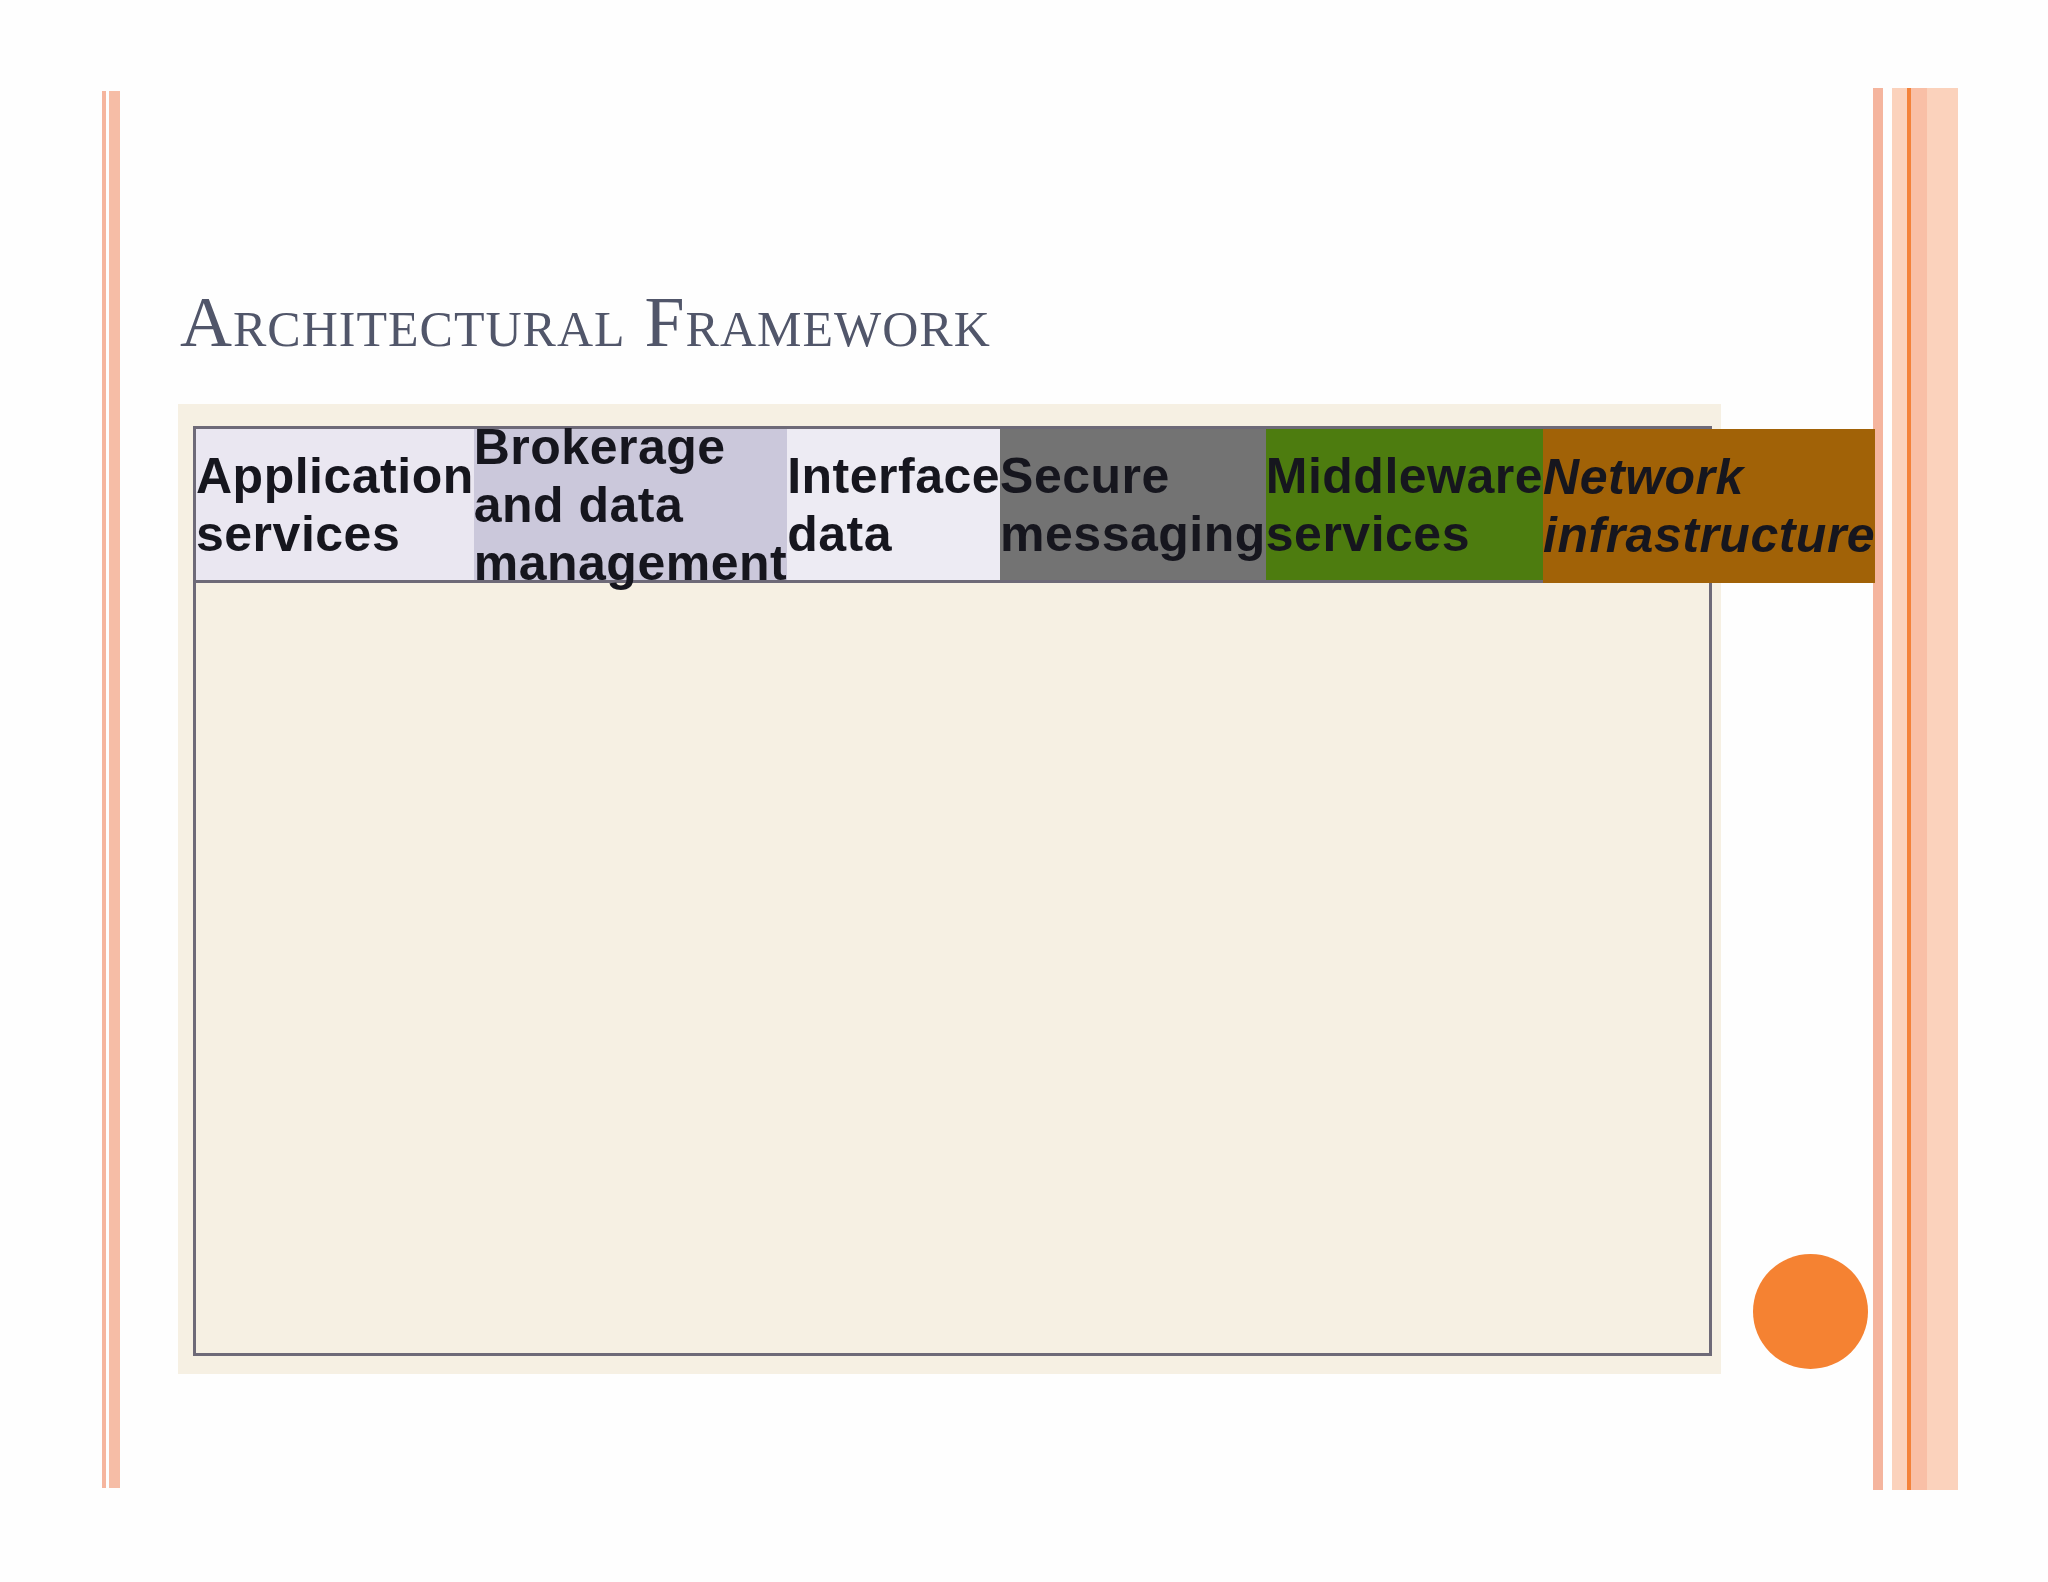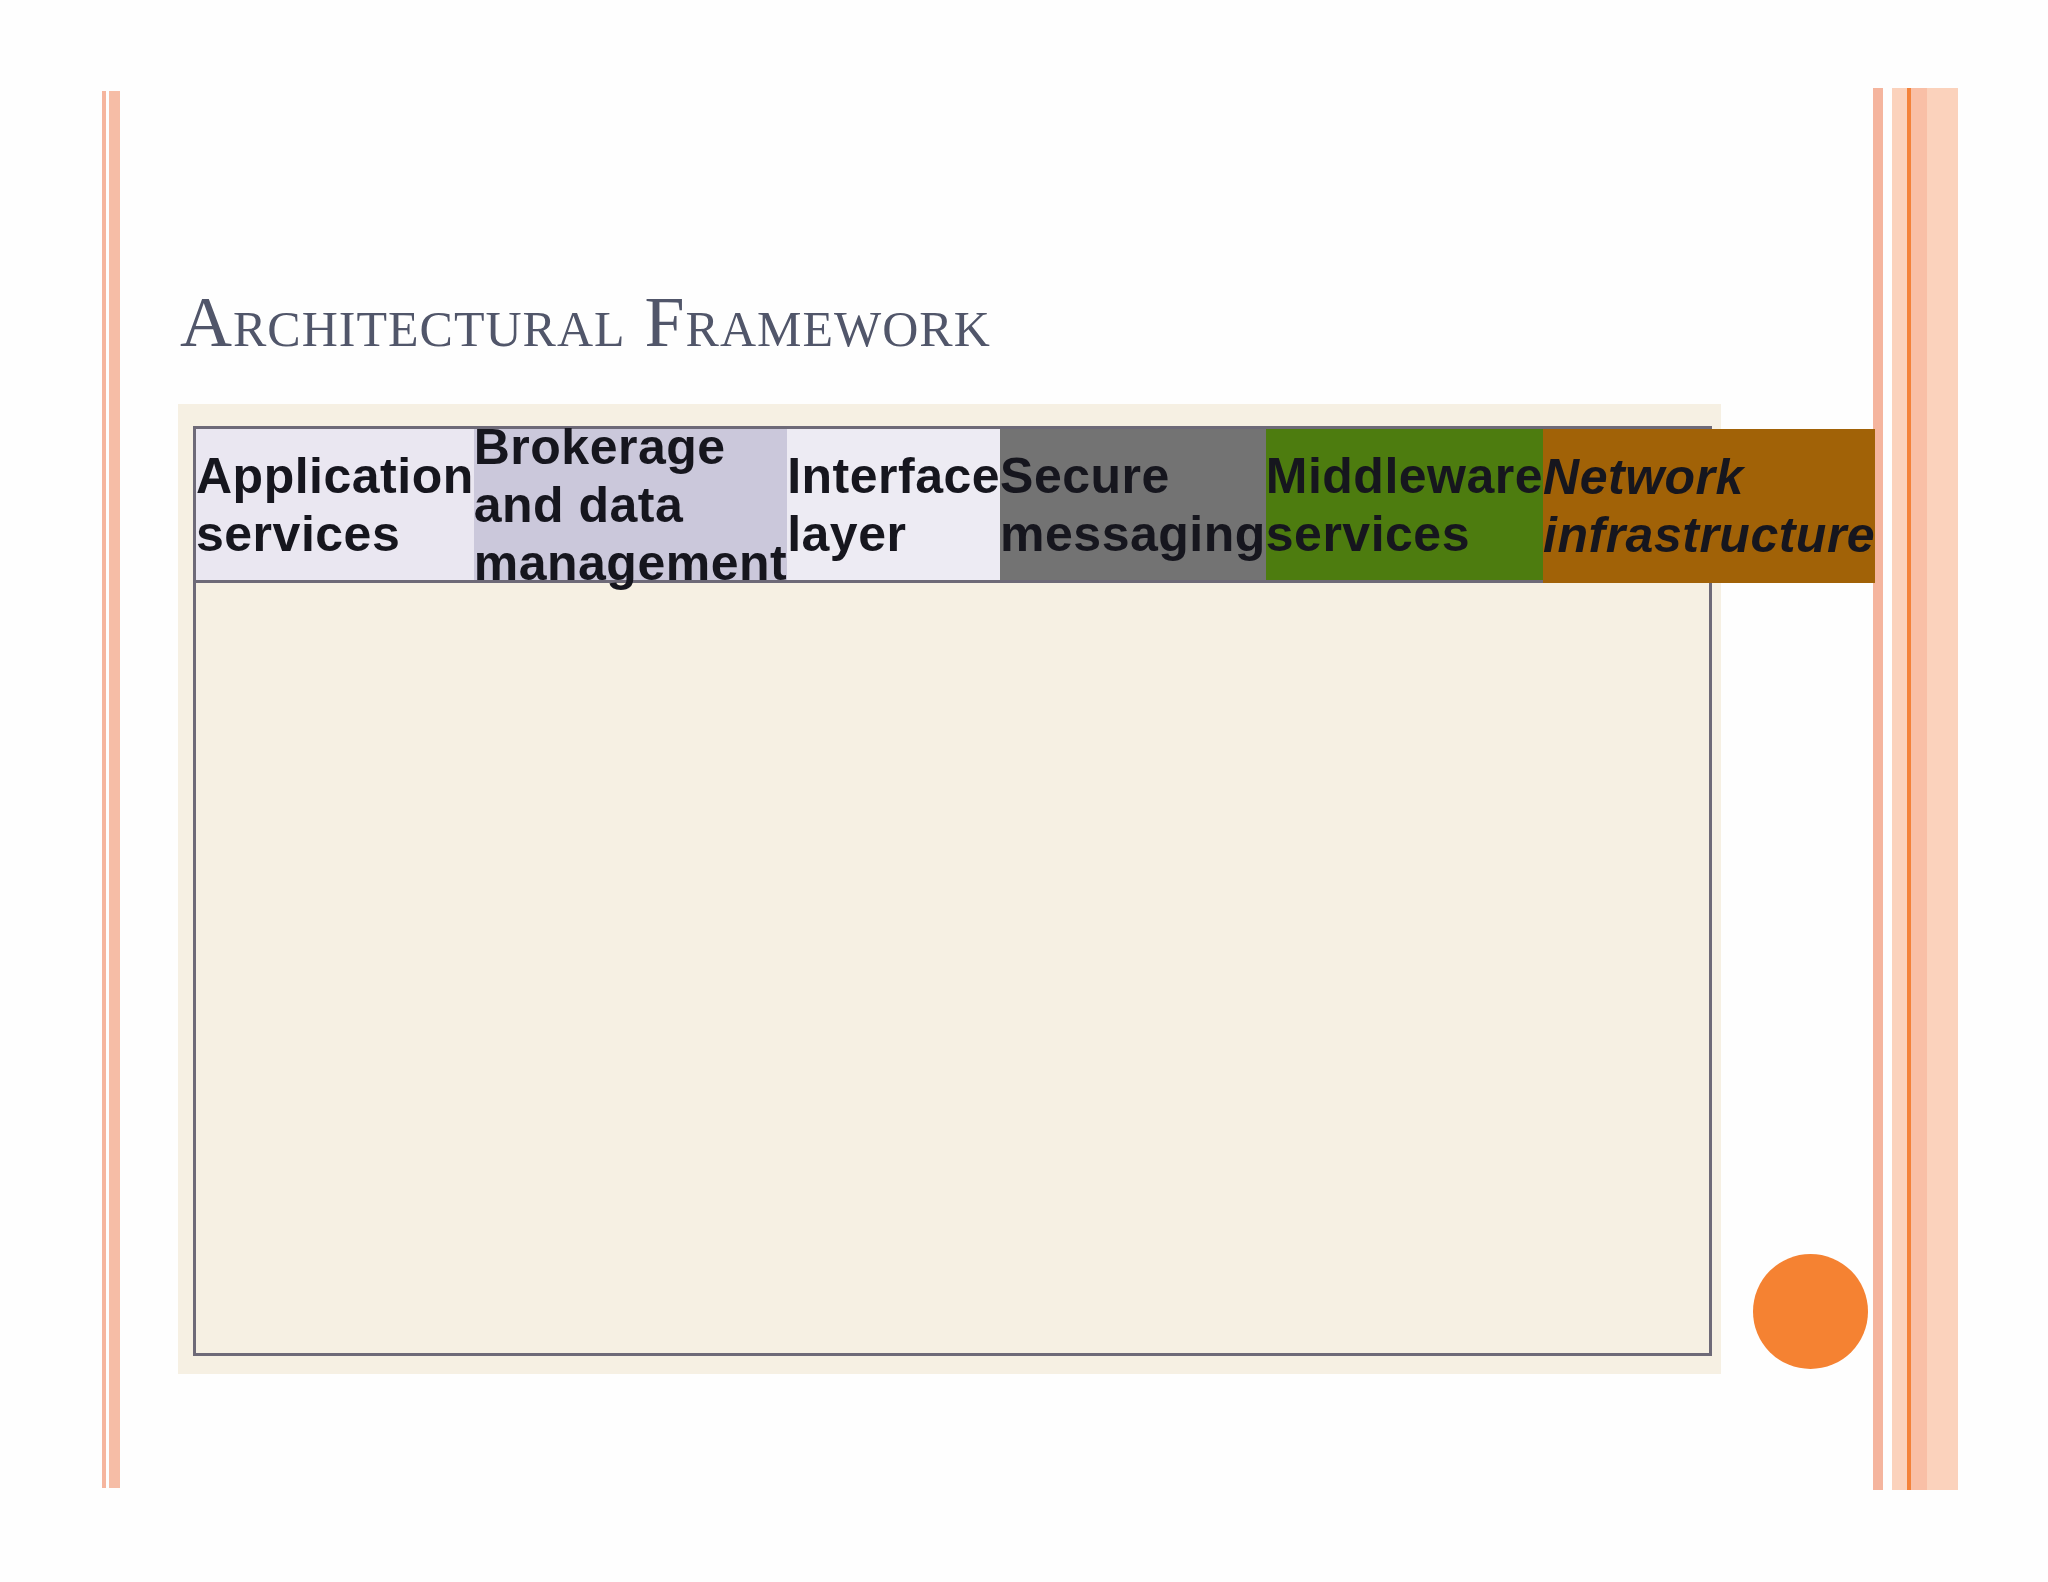--- a/index.html
+++ b/index.html
@@ -88,21 +88,21 @@
   <div class="stripe stripe-right stripe-right-b"></div>
   <div class="stripe stripe-right stripe-right-c"></div>
   <div class="stripe stripe-right stripe-right-d"></div>
 
   <h1 class="title">Architectural Framework</h1>
 
   <div class="diagram">
     <div class="stack" id="stack">
         <div class="layer" style="background: rgb(234, 231, 241);">Application services</div>
         <div class="layer" style="background: rgb(203, 200, 219);">Brokerage and data management</div>
-        <div class="layer" style="background: rgb(237, 235, 243);">Interface layer</div>
+        <div class="layer" style="background: rgb(237, 235, 243);">Interface data</div>
         <div class="layer" style="background: #737373;">Secure messaging</div>
         <div class="layer" style="background: #4d7c0f;">Middleware services</div>
         <div class="layer" style="background: #a16207; font-style: italic;">Network infrastructure</div>
       </div>
   </div>
 
   <div class="circle"></div>
 
 </div>
 

